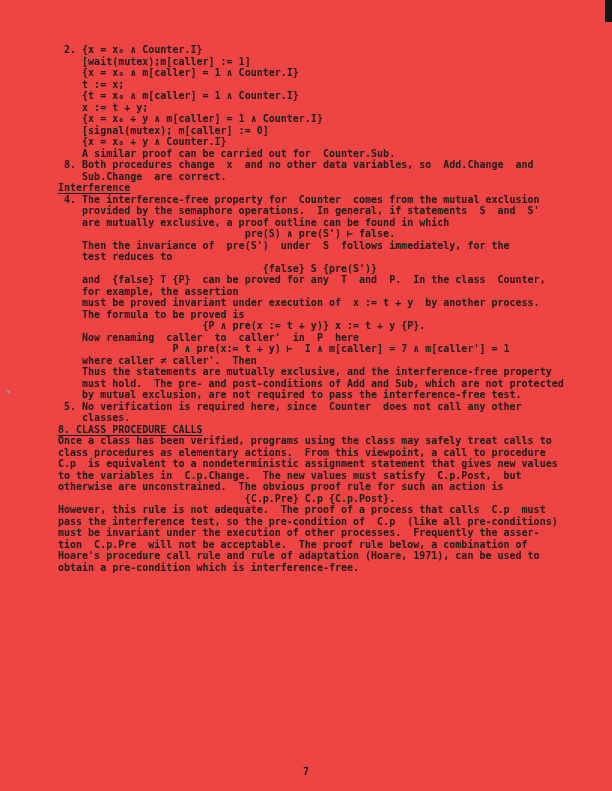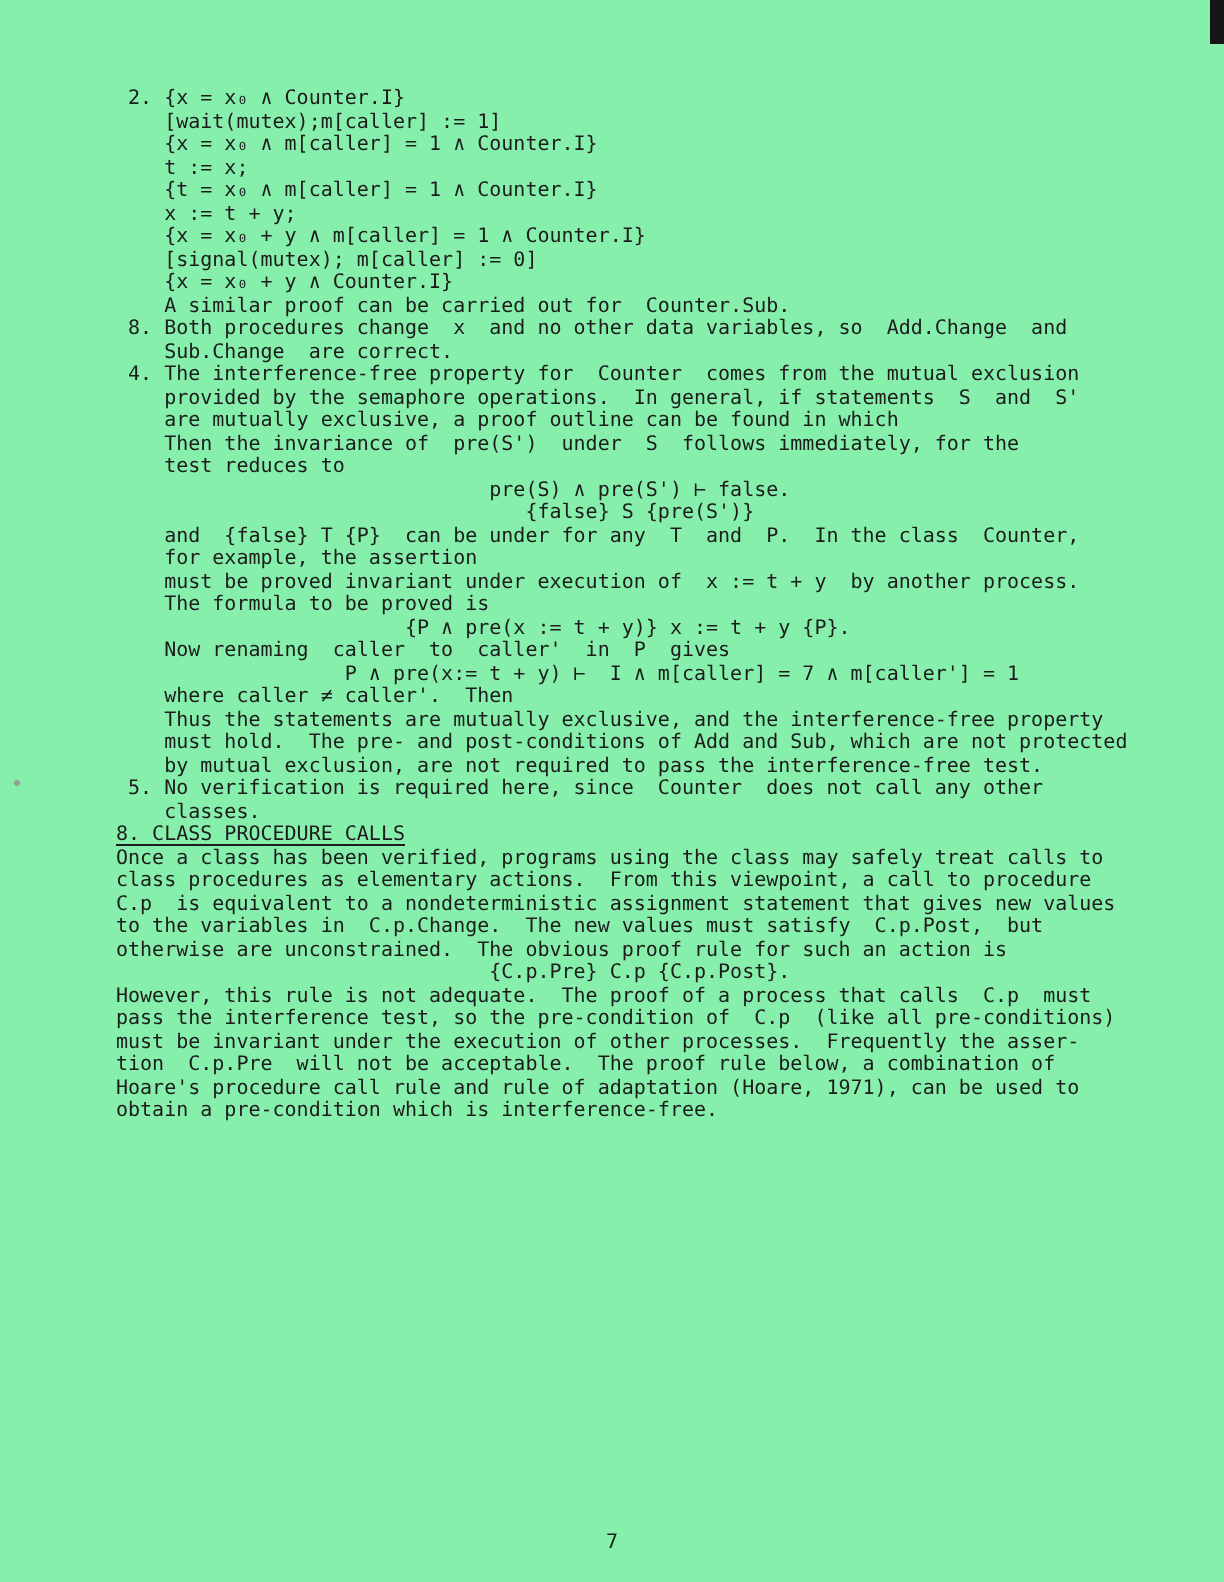--- a/index.html
+++ b/index.html
@@ -1,22 +1,23 @@
 <!DOCTYPE html>
 <html><head>
 <meta charset="utf-8">
 <style>
   html,body { margin:0; padding:0; background:#ffffff; }
   .page {
     position:relative;
     width:612px; height:791px;
-    background:#86efac;
+    background:#ef4444;
     overflow:hidden;
     font-family:"DejaVu Sans Mono","DejaVu Sans",monospace;
     color:#1c1c1c;
+    font-weight:bold;
   }
   .body { position:absolute; left:58px; top:44px; width:530px; }
   pre.blk {
     margin:0;
     font-family:"DejaVu Sans Mono","DejaVu Sans",monospace;
     font-size:10px;
     line-height:11.5px;
     white-space:pre;
     color:#1c1c1c;
   }
@@ -44,33 +45,34 @@
     {x = x₀ ∧ m[caller] = 1 ∧ Counter.I}
     t := x;
     {t = x₀ ∧ m[caller] = 1 ∧ Counter.I}
     x := t + y;
     {x = x₀ + y ∧ m[caller] = 1 ∧ Counter.I}
     [signal(mutex); m[caller] := 0]
     {x = x₀ + y ∧ Counter.I}</pre>
     <pre class="blk mt11">    A similar proof can be carried out for  Counter.Sub.</pre>
     <pre class="blk mt9"> 8. Both procedures change  x  and no other data variables, so  Add.Change  and
     Sub.Change  are correct.</pre>
+    <pre class="blk mt9"><span class="u">Interference</span></pre>
     <pre class="blk mt7"> 4. The interference-free property for  Counter  comes from the mutual exclusion
     provided by the semaphore operations.  In general, if statements  S  and  S'
     are mutually exclusive, a proof outline can be found in which</pre>
+    <pre class="blk mt6">                               pre(S) ∧ pre(S') ⊢ false.</pre>
     <pre class="blk mt6">    Then the invariance of  pre(S')  under  S  follows immediately, for the
     test reduces to</pre>
-    <pre class="blk mt6">                               pre(S) ∧ pre(S') ⊢ false.</pre>
     <pre class="blk mt6">                                  {false} S {pre(S')}</pre>
-    <pre class="blk mt6">    and  {false} T {P}  can be under for any  T  and  P.  In the class  Counter,
+    <pre class="blk mt6">    and  {false} T {P}  can be proved for any  T  and  P.  In the class  Counter,
     for example, the assertion</pre>
     <pre class="blk mt4">    must be proved invariant under execution of  x := t + y  by another process.
     The formula to be proved is</pre>
     <pre class="blk mt6">                        {P ∧ pre(x := t + y)} x := t + y {P}.</pre>
-    <pre class="blk mt6">    Now renaming  caller  to  caller'  in  P  gives</pre>
+    <pre class="blk mt6">    Now renaming  caller  to  caller'  in  P  here</pre>
     <pre class="blk mt6">                   P ∧ pre(x:= t + y) ⊢  I ∧ m[caller] = 7 ∧ m[caller'] = 1</pre>
     <pre class="blk mt6">    where caller ≠ caller'.  Then</pre>
     <pre class="blk mt8">    Thus the statements are mutually exclusive, and the interference-free property
     must hold.  The pre- and post-conditions of Add and Sub, which are not protected
     by mutual exclusion, are not required to pass the interference-free test.</pre>
     <pre class="blk mt9"> 5. No verification is required here, since  Counter  does not call any other
     classes.</pre>
     <pre class="blk mt12"><span class="u">8. CLASS PROCEDURE CALLS</span></pre>
     <pre class="blk mt13">Once a class has been verified, programs using the class may safely treat calls to
 class procedures as elementary actions.  From this viewpoint, a call to procedure

